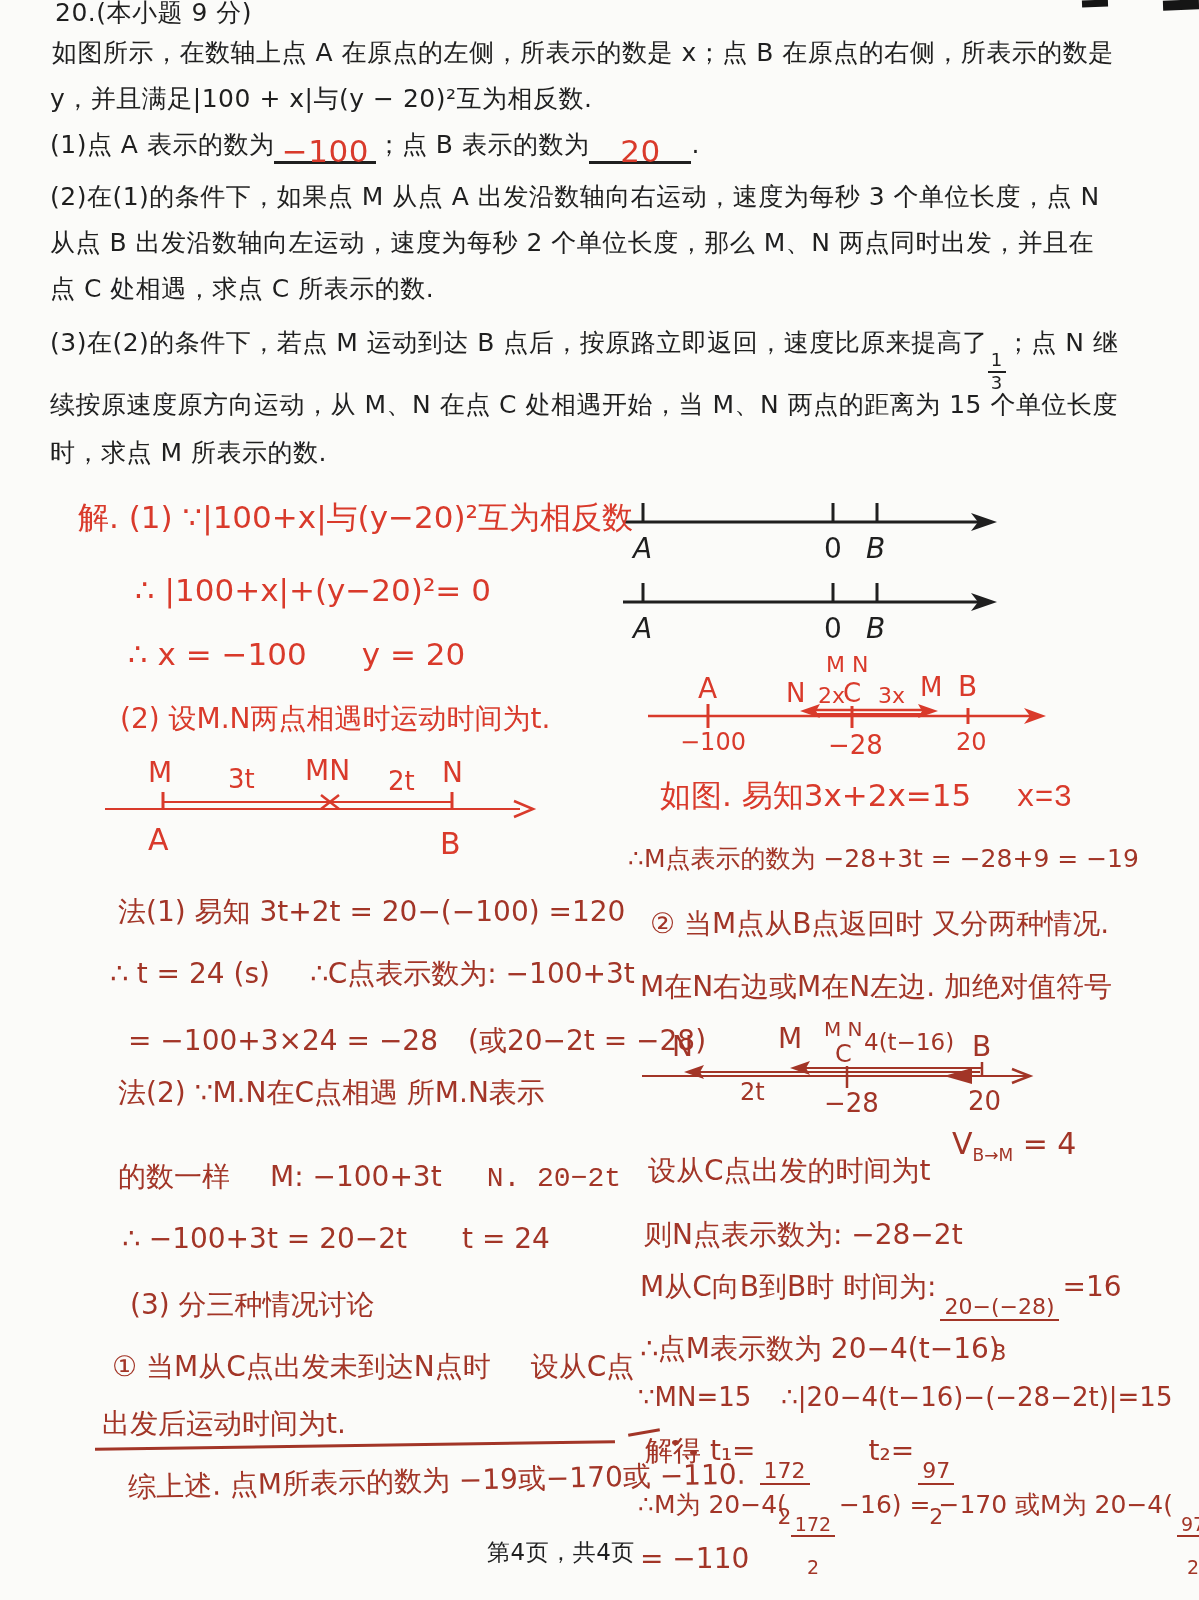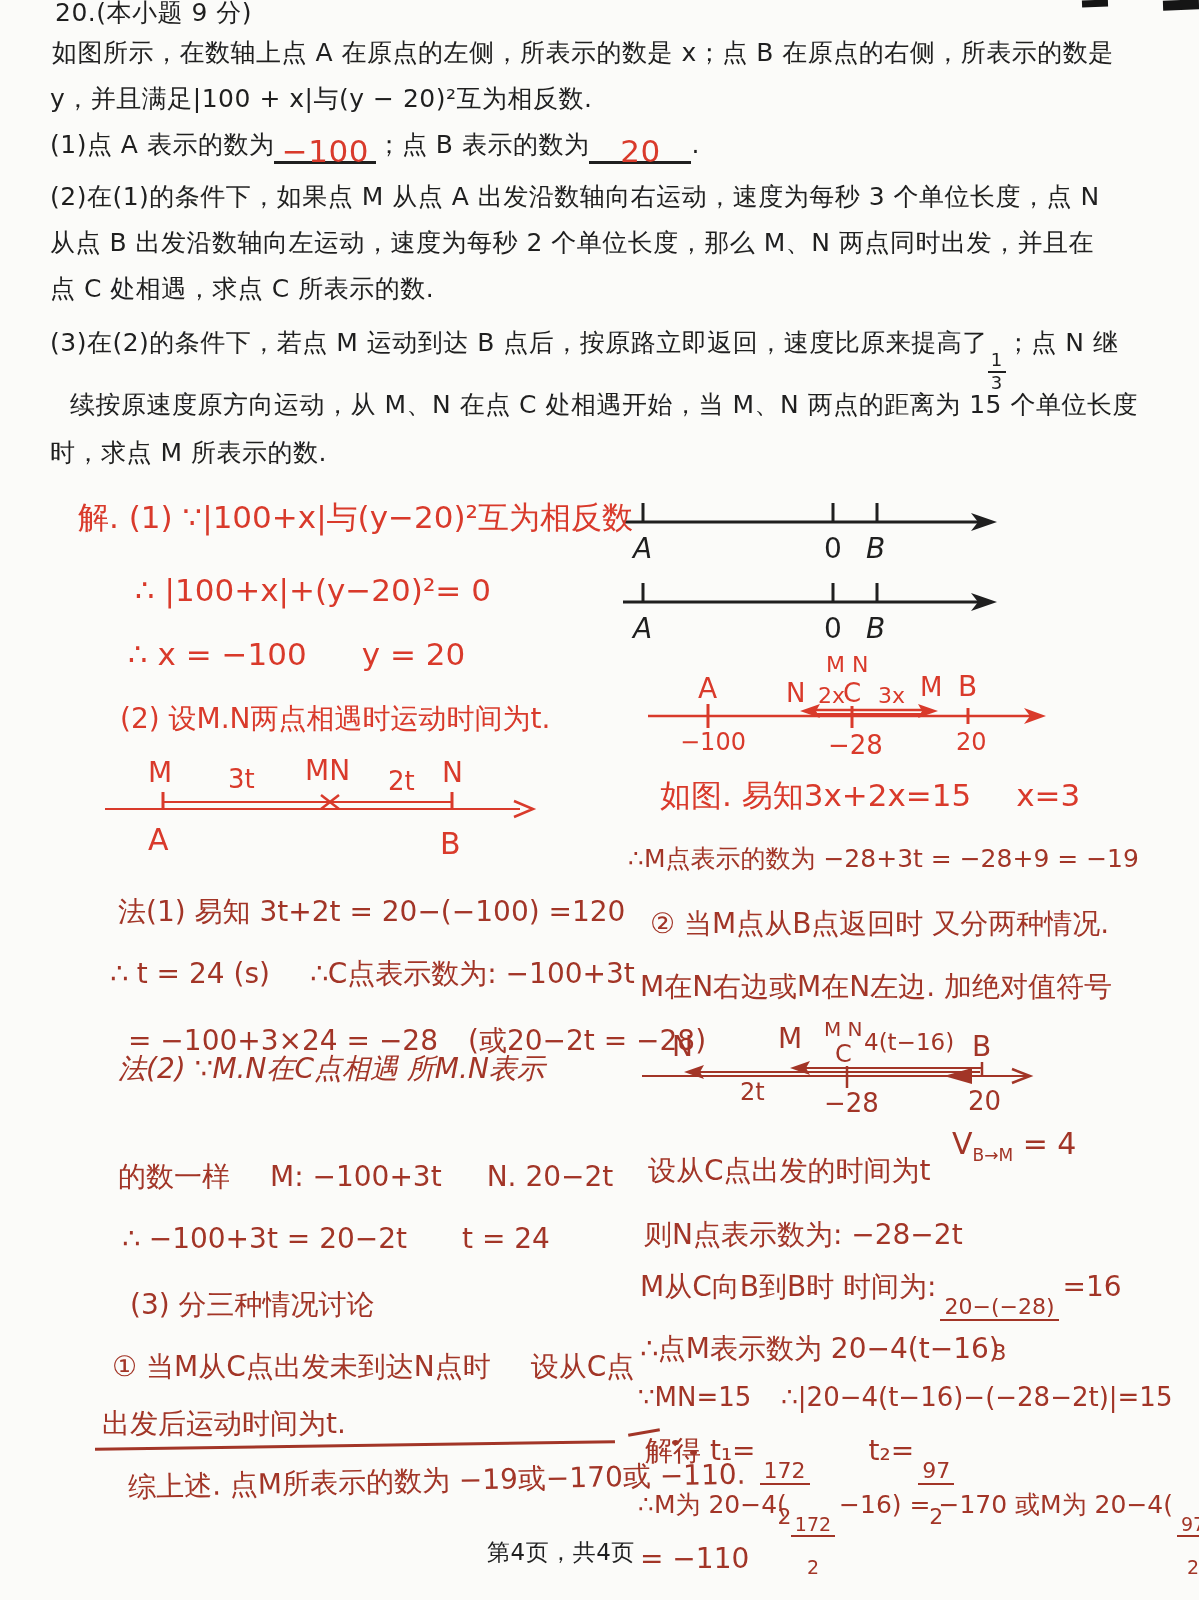--- a/index.html
+++ b/index.html
@@ -4,21 +4,21 @@
 <style>
   html,body{margin:0;padding:0;background:#d9d9d9;}
   .page{position:relative;width:1199px;height:1600px;margin:0 auto;background:#fbfbf9;
         font-family:"DejaVu Sans",sans-serif;overflow:hidden;
         --ink:#1f1f1f;--red:#d93a2b;--maroon:#a23527;}
   .abs{position:absolute;white-space:nowrap;}
   .p{color:var(--ink);font-size:25px;letter-spacing:.5px;}
   .hw{color:var(--red);font-size:28px;}
   .hw.dk{color:var(--maroon);}
   .big{font-size:31px;}
-  .sp40{margin-left:40px;} .sp55{margin-left:55px;} .sp30{margin-left:30px;margin-top:14px;} .sp45{margin-left:45px;}
+  .sp40{margin-left:40px;} .sp55{margin-left:55px;} .sp30{margin-left:30px;margin-top:14px;} .sp45{margin-left:45px;font-family:Liberation Mono, monospace;}
   .blank{display:inline-block;min-width:102px;border-bottom:3px solid var(--ink);
          text-align:center;vertical-align:-6px;line-height:.8;}
   .hw-ans{color:var(--red);font-size:31px;position:relative;top:3px;}
   .pfrac{display:inline-flex;flex-direction:column;text-align:center;vertical-align:-15px;
          font-size:18px;line-height:1.15;color:var(--ink);}
   .pfrac .n{border-bottom:2px solid var(--ink);padding:0 3px;}
   .hfrac{display:inline-flex;flex-direction:column;text-align:center;vertical-align:-18px;
          font-size:22px;line-height:1.1;margin:0 4px;gap:20px;}
   .hfrac .n{border-bottom:2.5px solid currentColor;padding:0 4px;}
   .rule{position:absolute;background:var(--maroon);height:3px;}
@@ -48,21 +48,21 @@
   <div class="abs p" style="left:50px;top:180px;">(2)在(1)的条件下，如果点 M 从点 A 出发沿数轴向右运动，速度为每秒 3 个单位长度，点 N</div>
   <div class="abs p" style="left:50px;top:226px;">从点 B 出发沿数轴向左运动，速度为每秒 2 个单位长度，那么 M、N 两点同时出发，并且在</div>
   <div class="abs p" style="left:50px;top:272px;">点 C 处相遇，求点 C 所表示的数.</div>
 
   <div class="abs p" style="left:50px;top:326px;">
     <span>(3)在(2)的条件下，若点 M 运动到达 B 点后，按原路立即返回，速度比原来提高了</span><span class="pfrac">
         <span class="n">1</span>
         <span>3</span>
       </span><span>；点 N 继</span>
   </div>
-  <div class="abs p" style="left:50px;top:388px;margin-left:20px;">续按原速度原方向运动，从 M、N 在点 C 处相遇开始，当 M、N 两点的距离为 15 个单位长度</div>
+  <div class="abs p" style="left:50px;top:388px;">续按原速度原方向运动，从 M、N 在点 C 处相遇开始，当 M、N 两点的距离为 15 个单位长度</div>
   <div class="abs p" style="left:50px;top:436px;">时，求点 M 所表示的数.</div>
 
   <svg class="abs ax" style="left:615px;top:492px;" width="400" height="80">
     <line x1="8" y1="30" x2="366" y2="30" stroke="currentColor" stroke-width="3"></line>
     <path d="M382 30 L356 21 L363 30 L356 39 Z" fill="currentColor"></path>
     <line x1="28" y1="11" x2="28" y2="30" stroke="currentColor" stroke-width="3"></line>
     <line x1="218" y1="11" x2="218" y2="30" stroke="currentColor" stroke-width="3"></line>
     <line x1="262" y1="11" x2="262" y2="30" stroke="currentColor" stroke-width="3"></line>
     <text x="18" y="66" font-size="28" font-style="italic" font-family="DejaVu Serif">A</text>
     <text x="209" y="66" font-size="28" font-family="DejaVu Serif">0</text>
@@ -104,21 +104,21 @@
     <text x="350" y="102" font-size="30">B</text>
   </svg>
 
   <div class="abs hw dk" style="left:118px;top:893px;">法(1) 易知 3t+2t = 20−(−100) =120</div>
   <div class="abs hw dk" style="left:110px;top:955px;">
     <span>∴ t = 24 (s)</span><span class="sp40">∴C点表示数为: −100+3t</span>
   </div>
   <div class="abs hw dk" style="left:128px;top:1022px;">
     <span>= −100+3×24 = −28</span><span class="sp30">(或20−2t = −28)</span>
   </div>
-  <div class="abs hw dk" style="left:118px;top:1050px;font-style:italic;">法(2) ∵M.N在C点相遇  所M.N表示</div>
+  <div class="abs hw dk" style="left:118px;top:1074px;">法(2) ∵M.N在C点相遇  所M.N表示</div>
   <div class="abs hw dk" style="left:118px;top:1158px;">
     <span>的数一样</span><span class="sp40">M: −100+3t</span><span class="sp45">N. 20−2t</span>
   </div>
   <div class="abs hw dk" style="left:122px;top:1222px;">
     <span>∴ −100+3t = 20−2t</span><span class="sp55">t = 24</span>
   </div>
   <div class="abs hw dk" style="left:130px;top:1286px;">(3) 分三种情况讨论</div>
   <div class="abs hw dk" style="left:112px;top:1348px;">
     <span>① 当M从C点出发未到达N点时</span><span class="sp40">设从C点</span>
   </div>

